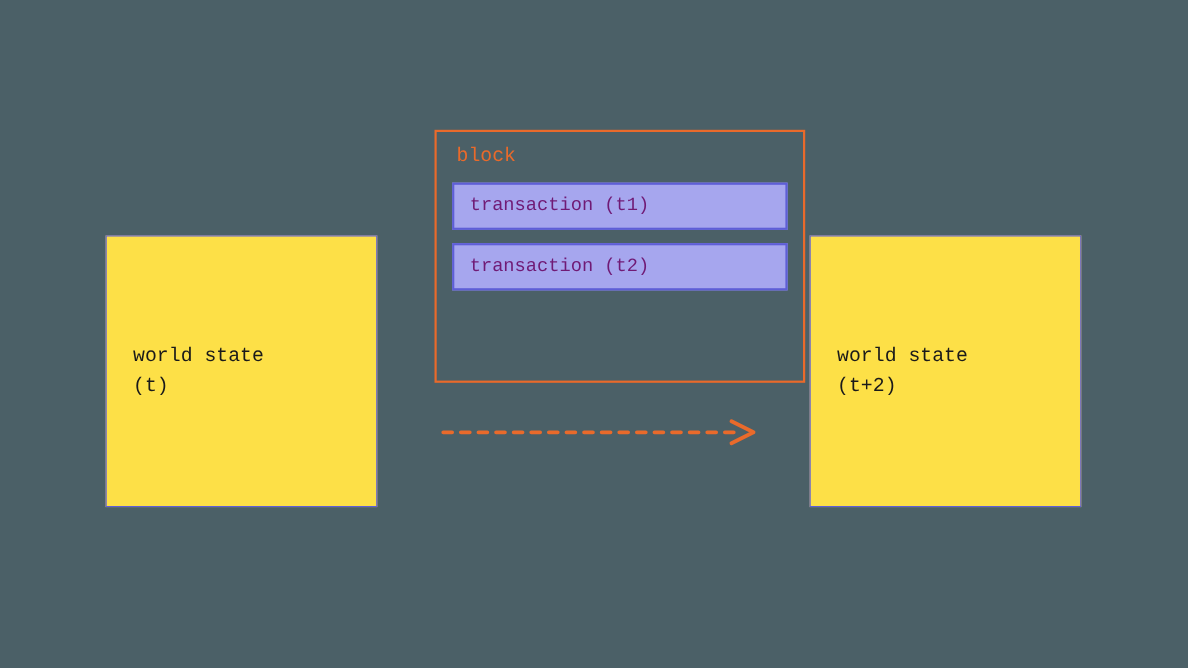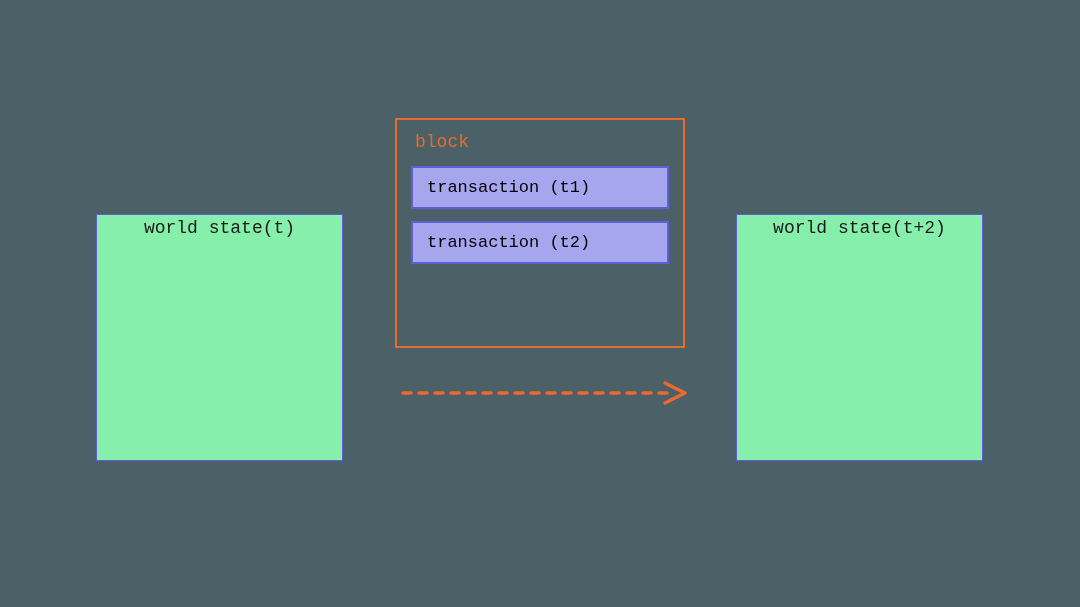--- a/index.html
+++ b/index.html
@@ -10,25 +10,25 @@
     font-family: "Courier New", Courier, monospace;
     position: relative;
     overflow: hidden;
   }
   .stage {
     position: absolute;
     inset: 0;
   }
   .state-box {
     position: absolute;
-    background: #86efac;
+    background: #fde047;
     border: 1px solid #5e5ed6;
     padding: 0 24px;
     display: flex;
-    flex-direction: row;
+    flex-direction: column;
     justify-content: center;
     color: #1a1a1a;
     font-size: 18px;
     line-height: 1.45;
   }
   .state-left {
     left: 96px;
     top: 214px;
     width: 247px;
     height: 247px;
@@ -36,39 +36,39 @@
   .state-right {
     left: 736px;
     top: 214px;
     width: 247px;
     height: 247px;
   }
   .block-container {
     position: absolute;
     left: 395px;
     top: 118px;
-    width: 290px;
+    width: 337px;
     height: 230px;
     border: 2px solid #e96a2b;
     background: transparent;
     padding: 12px 14px 14px 14px;
     display: flex;
     flex-direction: column;
     gap: 12px;
   }
   .block-title {
     color: #e96a2b;
     font-size: 18px;
     padding-left: 4px;
     padding-bottom: 2px;
   }
   .tx {
     background: #a6a6ee;
     border: 2px solid #5e5ed6;
-    color: #000000;
+    color: #701a75;
     font-size: 17px;
     padding: 10px 14px;
   }
   .arrow {
     position: absolute;
     left: 401px;
     top: 381px;
     width: 290px;
     height: 24px;
     overflow: visible;

